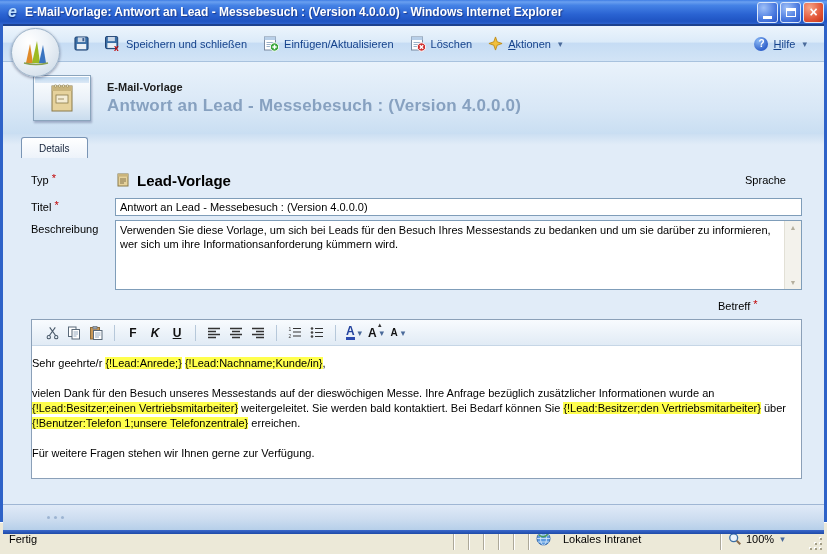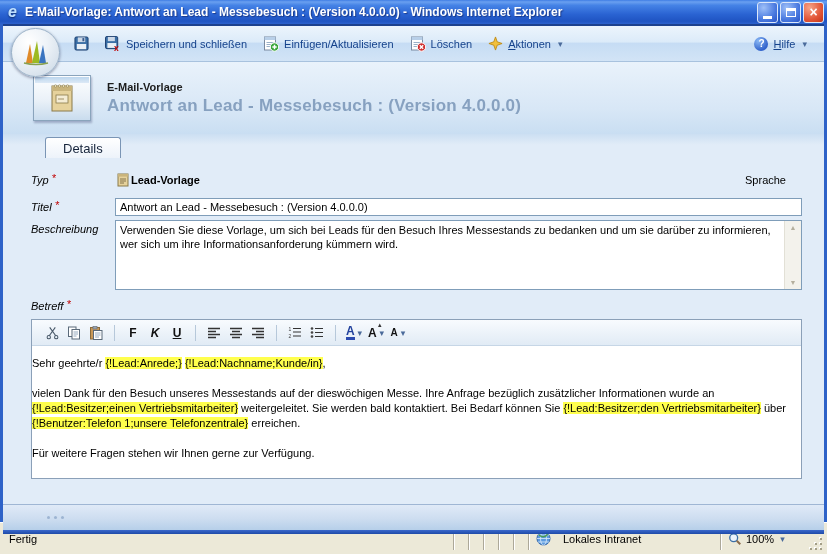--- a/index.html
+++ b/index.html
@@ -50,46 +50,46 @@
     justify-content:center; margin-right:16px; position:relative; flex:none; }
   .header-iconbox::before { content:""; position:absolute; top:1px; left:1px; right:1px; height:6px;
     background:linear-gradient(180deg,#bcd6ee,#dce9f6); }
   .entity { font-size:11px; font-weight:bold; color:#1c1c1c; margin-bottom:3px; }
   .record { font-size:17px; font-weight:bold; color:#87a1c0; letter-spacing:.2px; }
 
   
   .tabstrip { height:24px; display:flex; align-items:flex-end; padding-left:18px;
     background:linear-gradient(180deg,#ccdff2 0%,#e1ecf8 45%); }
   .tab { height:21px; background:linear-gradient(180deg,#ffffff,#edf3fa); border:1px solid #7a95b5;
-    border-bottom:none; border-radius:3px 3px 0 0; font-size:13px; color:#15233a; padding:8px 17px;
-    display:flex; align-items:center;margin-left:24px; }
+    border-bottom:none; border-radius:3px 3px 0 0; font-size:10px; color:#15233a; padding:8px 17px;
+    display:flex; align-items:center; }
 
   
   .form { height:334px; padding:0 22px 0 28px; background:#e1ecf8; }
   .row { display:flex; align-items:center; }
-  .lbl { width:84px; font-size:11px; color:#000; flex:none;font-style:italic; }
+  .lbl { width:84px; font-size:11px; color:#000; flex:none; }
   .req { color:#c00000; margin-left:3px; position:relative; top:-2px; font-size:11px; }
   .row-typ { margin-top:12px; height:20px; }
-  .typ-val { display:flex; align-items:center; gap:0; font-size:11px; font-weight:bold; color:#000;justify-content:space-between; }
+  .typ-val { display:flex; align-items:center; gap:6px; font-size:15px; font-weight:bold; color:#000;justify-content:space-between; }
   .lbl-sprache { margin-left:auto; font-size:11px; padding-right:16px; }
   .select { width:296px; height:20px; background:#fff; border:1px solid #7f9db9; display:flex; align-items:center; flex:none; }
   .select-val { flex:1; font-size:11px; padding-left:4px; color:#000; }
   .select-btn { width:17px; height:18px; margin:0; background:linear-gradient(180deg,#e8f1fb,#bdd7f1 50%,#9fc2e9);
     border-left:1px solid #b4c8de; border-radius:2px; display:flex; align-items:center; justify-content:center; }
   .row-titel { margin-top:8px; }
   .txt { flex:1; height:18px; border:1px solid #7f9db9; font-size:11px; padding:1px 4px; font-family:inherit;
     background:#fff; color:#000; }
   .row-besch { margin-top:4px; align-items:flex-start; }
   .row-besch .lbl { padding-top:3px; }
   .ta { flex:1; height:70px; border:1px solid #7f9db9; background:#fff; display:flex; overflow:hidden; }
   .ta-text { flex:1; font-size:11px; line-height:14px; padding:2px 4px; color:#000; }
   .ta-sb { width:17px; background:#f3f2ec; border-left:1px solid #e2e0d6; display:flex; flex-direction:column;
     justify-content:space-between; align-items:center; }
   .sb-arrow { font-size:7px; color:#b4af9e; padding:3px 0; }
-  .row-betreff { margin-top:10px; }
+  .row-betreff { margin-top:10px;justify-content:flex-end; }
 
   
   .editor { margin-top:7px; height:160px; border:1px solid #8ba0b8; background:#fff; display:flex; flex-direction:column; }
   .ed-toolbar { height:26px; flex:none; background:linear-gradient(180deg,#f8fbfe,#e1ebf5);
     border-bottom:1px solid #c6d6e6; display:flex; align-items:center; padding:0 10px; gap:2px; }
   .ed-btn { min-width:20px; height:20px; display:inline-flex; align-items:center; justify-content:center;
     gap:1px; font-size:12px; color:#111; }
   .ed-bold { font-weight:bold; }
   .ed-italic { font-weight:bold; font-style:italic; }
   .ed-underline { font-weight:bold; text-decoration:underline; }

